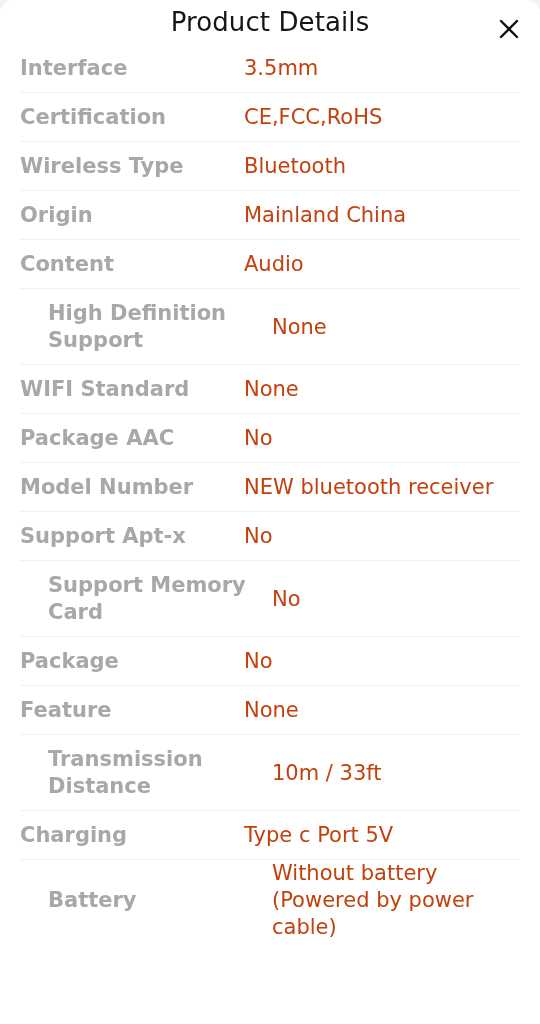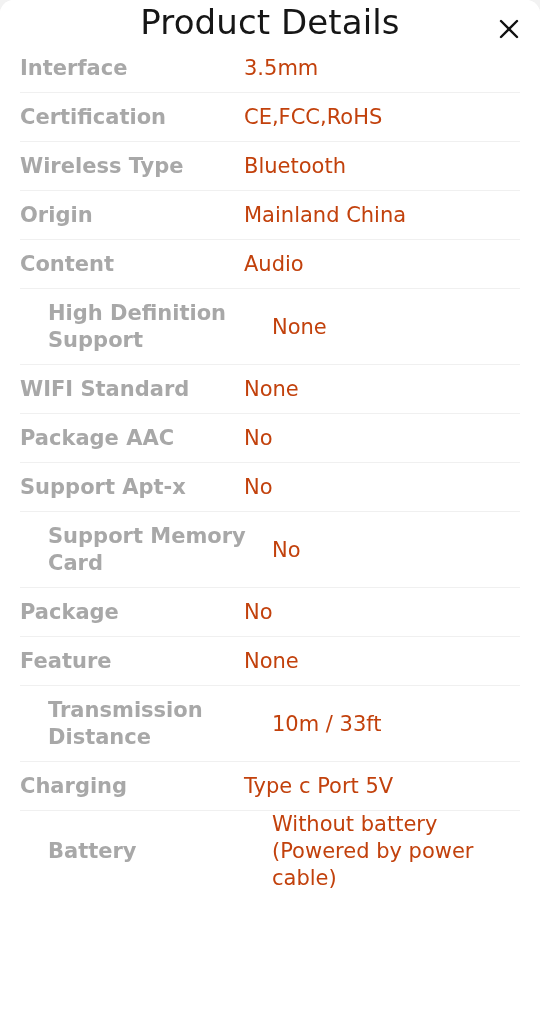--- a/index.html
+++ b/index.html
@@ -42,21 +42,21 @@
     position: relative;
     height: 44px;
     background: #ffffff;
   }
   #sheet-title {
     position: absolute;
     left: 0;
     right: 0;
     top: 6px;
     text-align: center;
-    font-size: 34px;
+    font-size: 26px;
     line-height: 32px;
     color: #161616;
     font-weight: 400;
     letter-spacing: .1px;
   }
   #close-button {
     position: absolute;
     right: 14px;
     top: 12px;
     width: 34px;
@@ -168,20 +168,24 @@
         </li>
         <li class="spec-row">
           <div class="spec-label">WIFI Standard</div>
           <div class="spec-value">None</div>
         </li>
         <li class="spec-row">
           <div class="spec-label">Package AAC</div>
           <div class="spec-value">No</div>
         </li>
         <li class="spec-row">
+          <div class="spec-label">Model Number</div>
+          <div class="spec-value">NEW bluetooth receiver</div>
+        </li>
+        <li class="spec-row">
           <div class="spec-label">Support Apt-x</div>
           <div class="spec-value">No</div>
         </li>
         <li class="spec-row two-line">
           <div class="spec-label">Support Memory Card</div>
           <div class="spec-value">No</div>
         </li>
         <li class="spec-row">
           <div class="spec-label">Package</div>
           <div class="spec-value">No</div>

